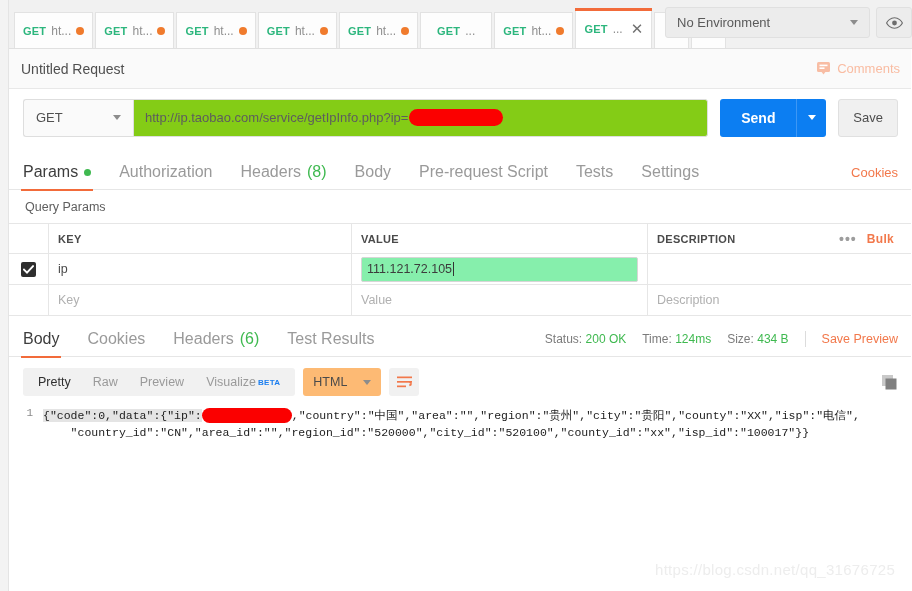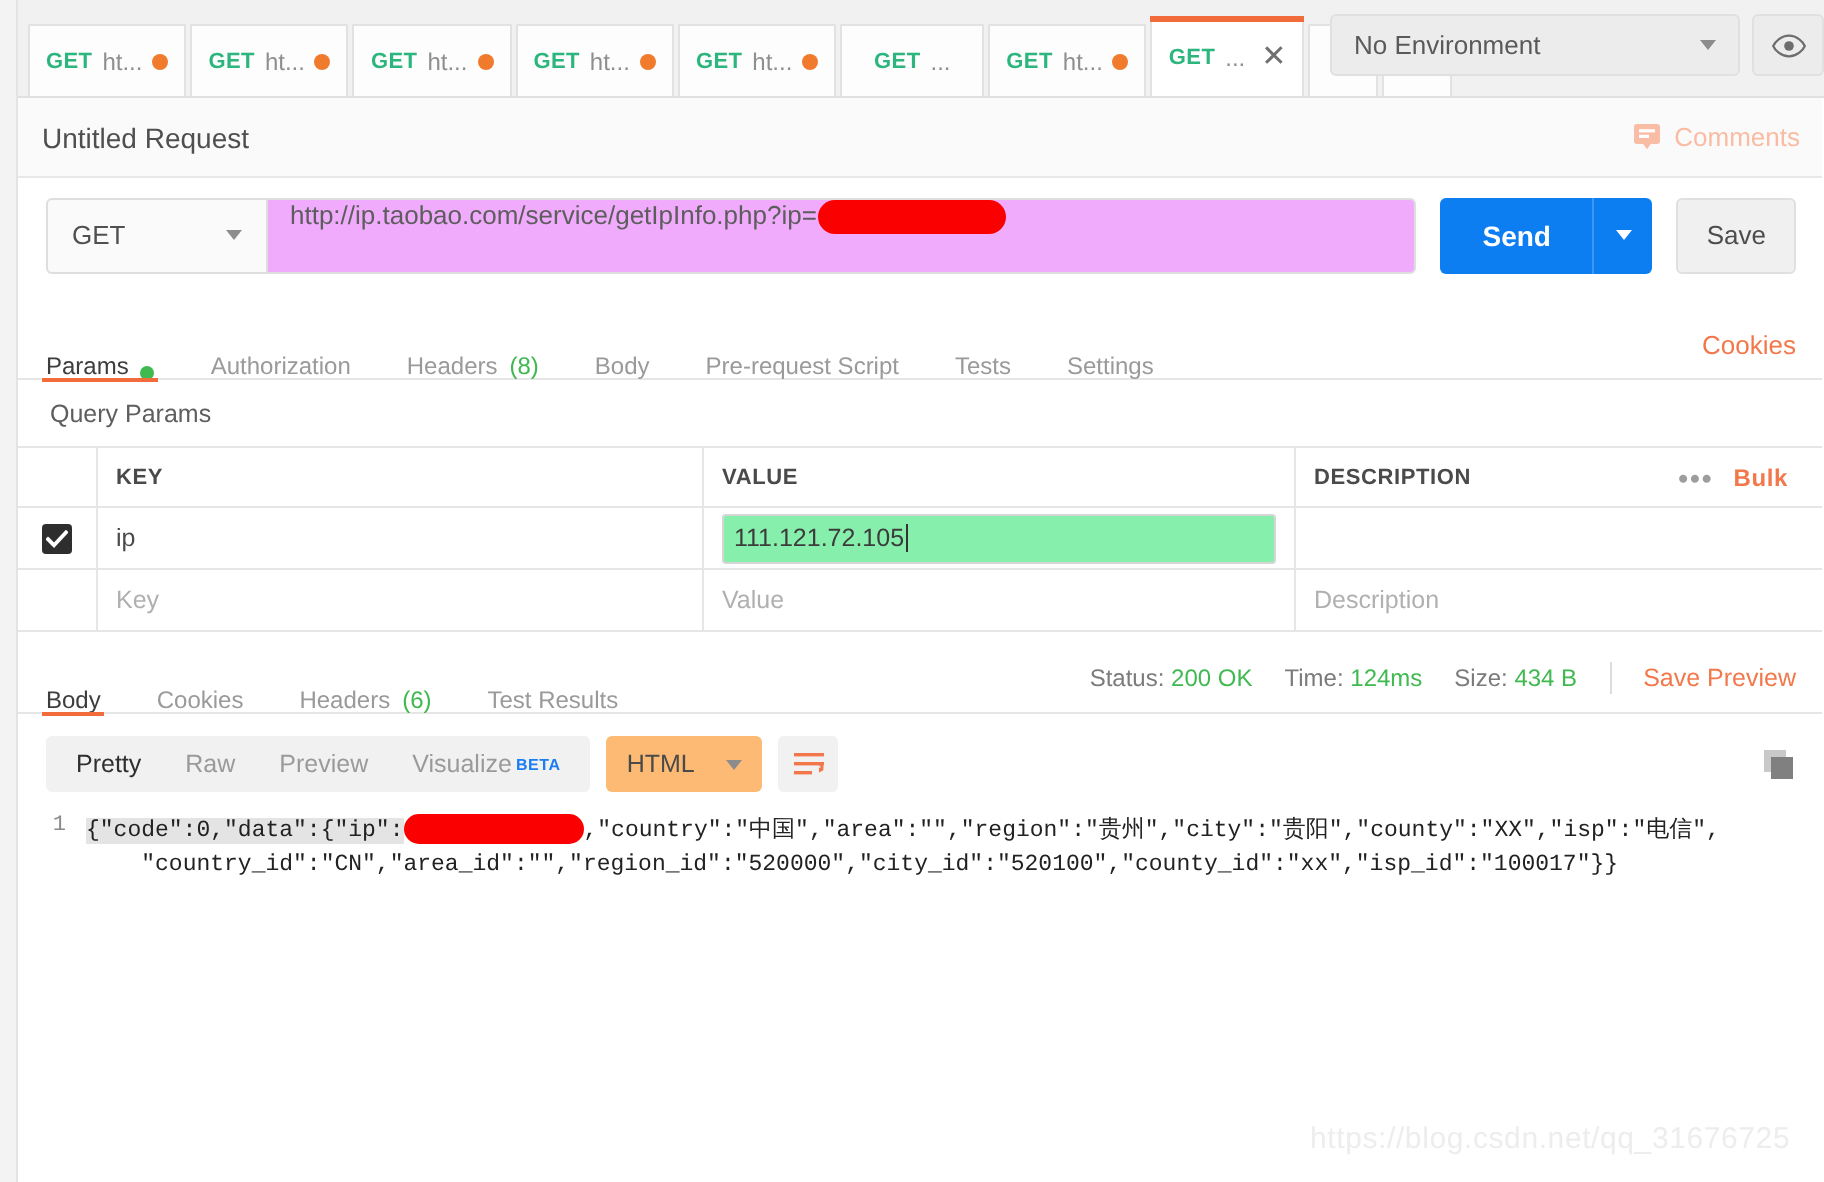--- a/index.html
+++ b/index.html
@@ -174,24 +174,24 @@
     border-radius: 3px 0 0 3px;
     display: flex; align-items: center; justify-content: space-between;
     padding: 0 12px;
     color: #505050;
     font-size: 13px;
     cursor: pointer;
   }
   .url-box {
     flex: 1;
     height: 38px;
-    background: #f0abfc;
+    background: #84cc16;
     border: 1px solid #dedede;
     border-radius: 0 3px 3px 0;
-    display: flex; align-items: flex-start;
+    display: flex; align-items: center;
     padding: 0 11px;
     overflow: hidden;
   }
   .url-text {
     color: #5d5d5d;
     font-size: 13px;
     white-space: nowrap;
   }
   .redact {
     display: inline-block;
@@ -246,24 +246,24 @@
   .req-tabs {
     position: absolute; left: 9px; top: 155px;
     width: 903px; height: 35px;
     border-bottom: 1px solid #e6e6e6;
     display: flex; align-items: center;
     padding: 0 14px;
   }
   .rtab {
     position: relative;
     height: 35px;
-    display: flex; align-items: flex-end; gap: 6px;
+    display: flex; align-items: center; gap: 6px;
     margin-right: 28px;
     color: #9a9a9a;
-    font-size: 12px;
+    font-size: 16px;
     cursor: pointer;
   }
   .rtab.active { color: #3d3d3d; }
   .rtab.active::after {
     content: "";
     position: absolute;
     left: -2px; right: -2px; bottom: -1px;
     height: 2px;
     background: #f26b3a;
   }

